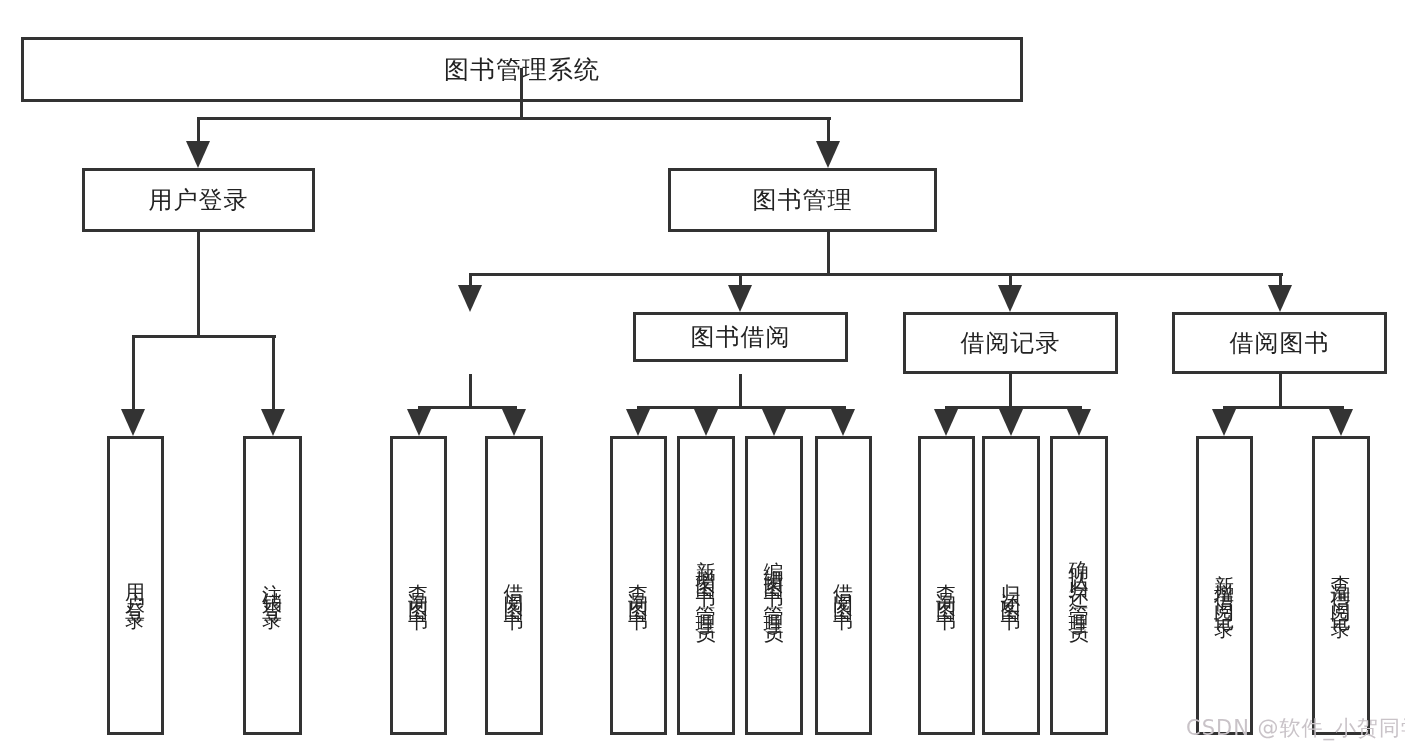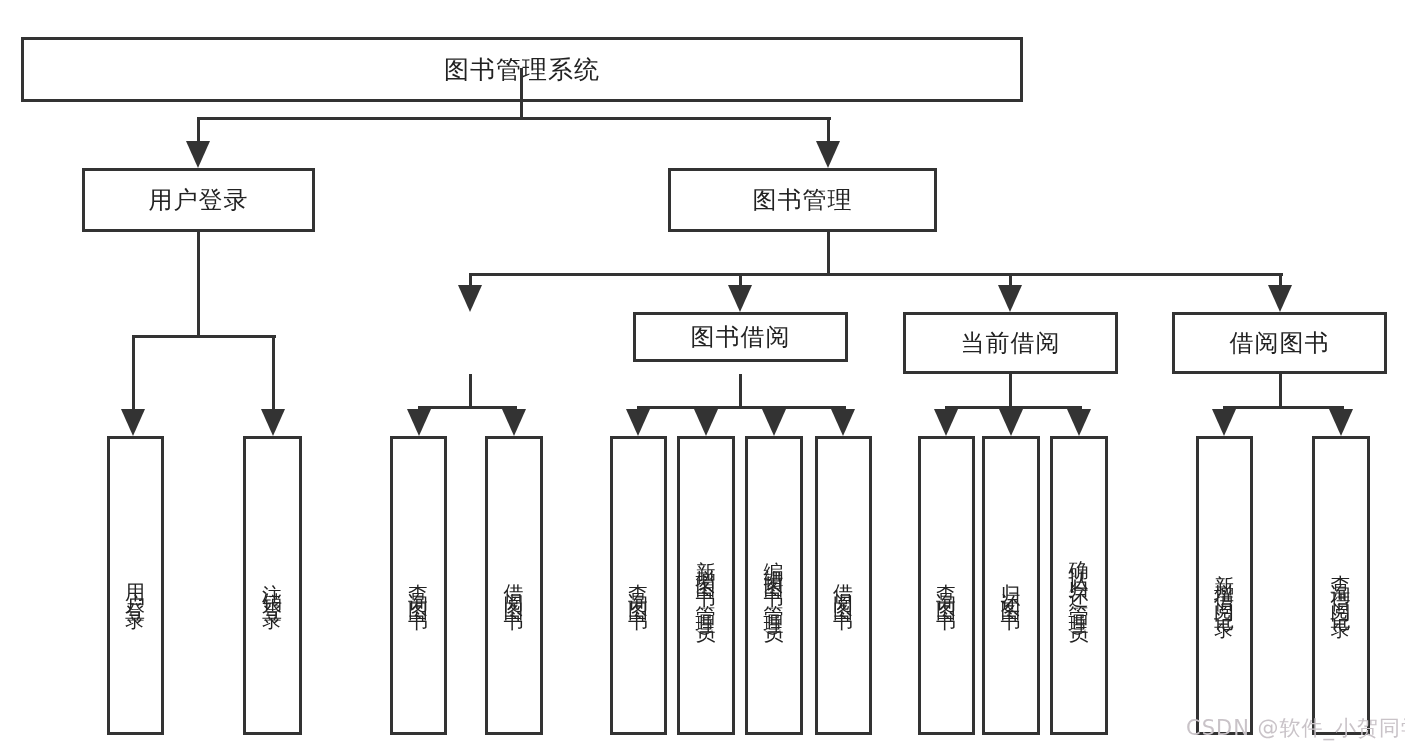--- a/index.html
+++ b/index.html
@@ -49,21 +49,21 @@
 <body>
 
 <div id="canvas">
 
   <div class="node h-label root-label" style="left:21px;top:13px;width:1002px;height:65px;margin-top:24px;">图书管理系统</div>
 
   <div class="node h-label" style="left:82px;top:168px;width:233px;height:64px;">用户登录</div>
   <div class="node h-label" style="left:668px;top:168px;width:269px;height:64px;">图书管理</div>
 
   <div class="node h-label" style="left:633px;top:312px;width:215px;height:50px;">图书借阅</div>
-  <div class="node h-label" style="left:903px;top:312px;width:215px;height:62px;">当前借阅</div>
+  <div class="node h-label" style="left:903px;top:312px;width:215px;height:62px;">借阅记录</div>
   <div class="node h-label" style="left:1172px;top:312px;width:215px;height:62px;">借阅图书</div>
 
   <div class="node leaf" style="left:107px;top:436px;width:57px;height:299px;">
     <span class="v-text">用户登录</span>
   </div>
   <div class="node leaf" style="left:243px;top:436px;width:59px;height:299px;">
     <span class="v-text">注销登录</span>
   </div>
 
   <div class="node leaf" style="left:390px;top:436px;width:57px;height:299px;">

